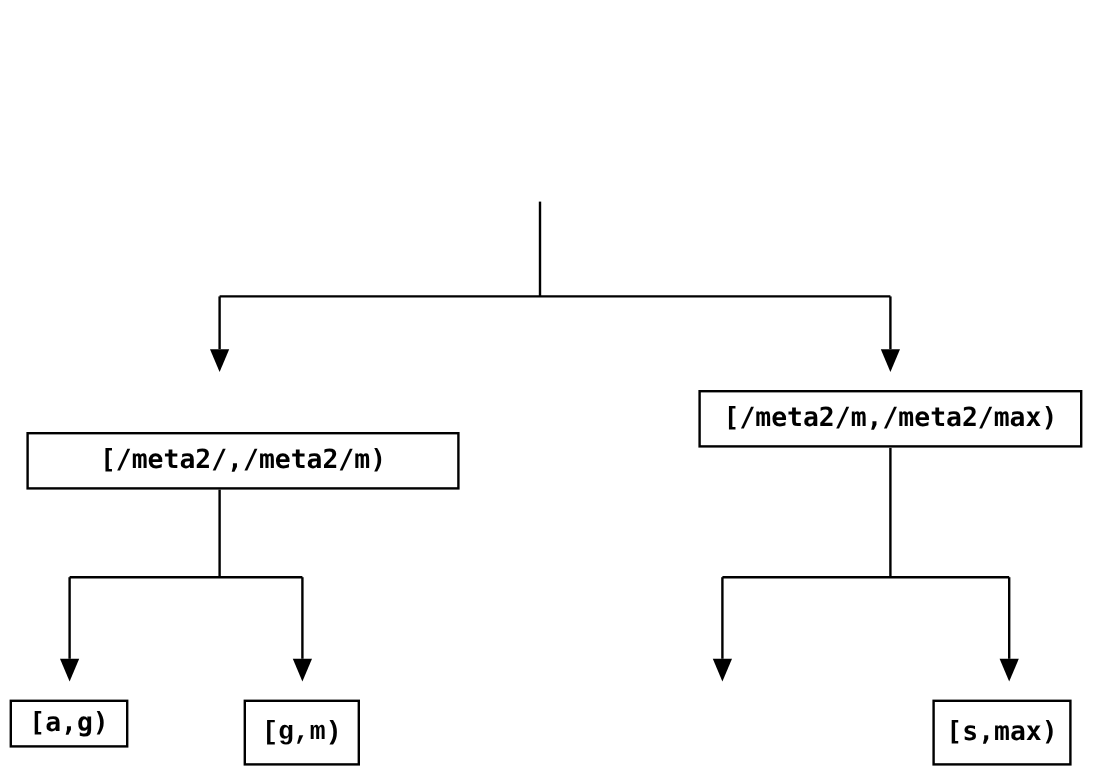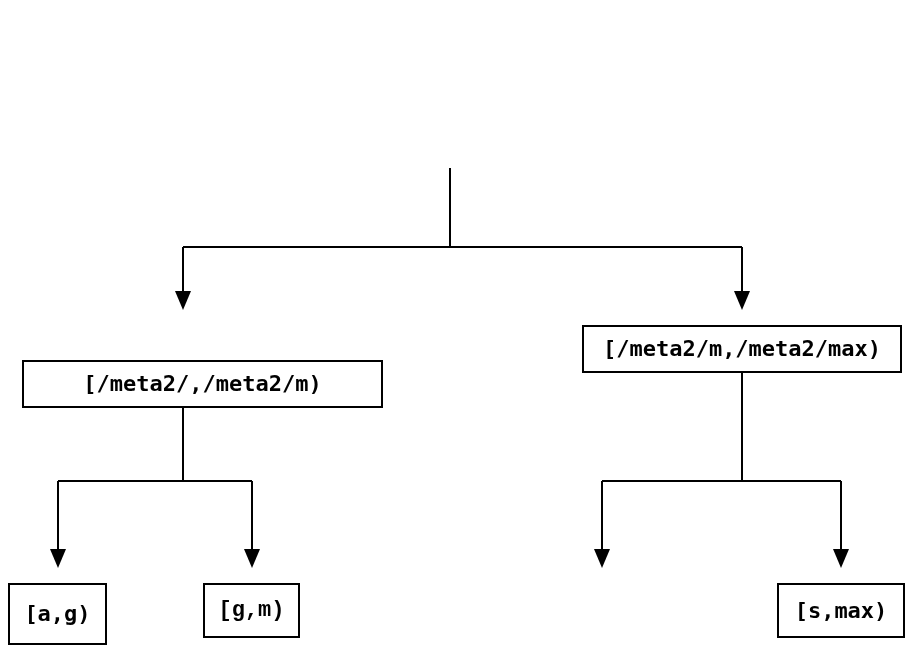--- a/index.html
+++ b/index.html
@@ -32,24 +32,24 @@
     justify-content: center;
     color: #000000;
     font-size: 22px;
     font-weight: bold;
     white-space: nowrap;
     line-height: 1;
   }
   .node-root   { left: 260px; top: 12px;  width: 380px; height: 156px; }
   .node-l      { left: 22px;  top: 325px; width: 361px; height: 48px; margin-top: 35px;  }
   .node-r      { left: 582px; top: 325px; width: 320px; height: 48px;  }
-  .node-ll     { left: 8px;   top: 583px; width: 99px;  height: 62px;  }
+  .node-ll     { left: 8px;   top: 583px; width: 99px;  height: 40px;  }
   .node-lr     { left: 203px; top: 583px; width: 97px;  height: 55px; font-family: Liberation Mono, monospace;  }
   .node-rl     { left: 553px; top: 583px; width: 97px;  height: 55px;  }
-  .node-rr     { left: 777px; top: 583px; width: 128px; height: 55px;  }
+  .node-rr     { left: 777px; top: 583px; width: 116px; height: 55px;  }
 </style>
 </head>
 <body>
 
 <div class="canvas">
 
   <svg class="edges-layer" width="912" height="652" viewBox="0 0 912 652" xmlns="http://www.w3.org/2000/svg">
     <g stroke="#000000" stroke-width="2" fill="none">
 
       <path d="M450,168 V247"></path>

